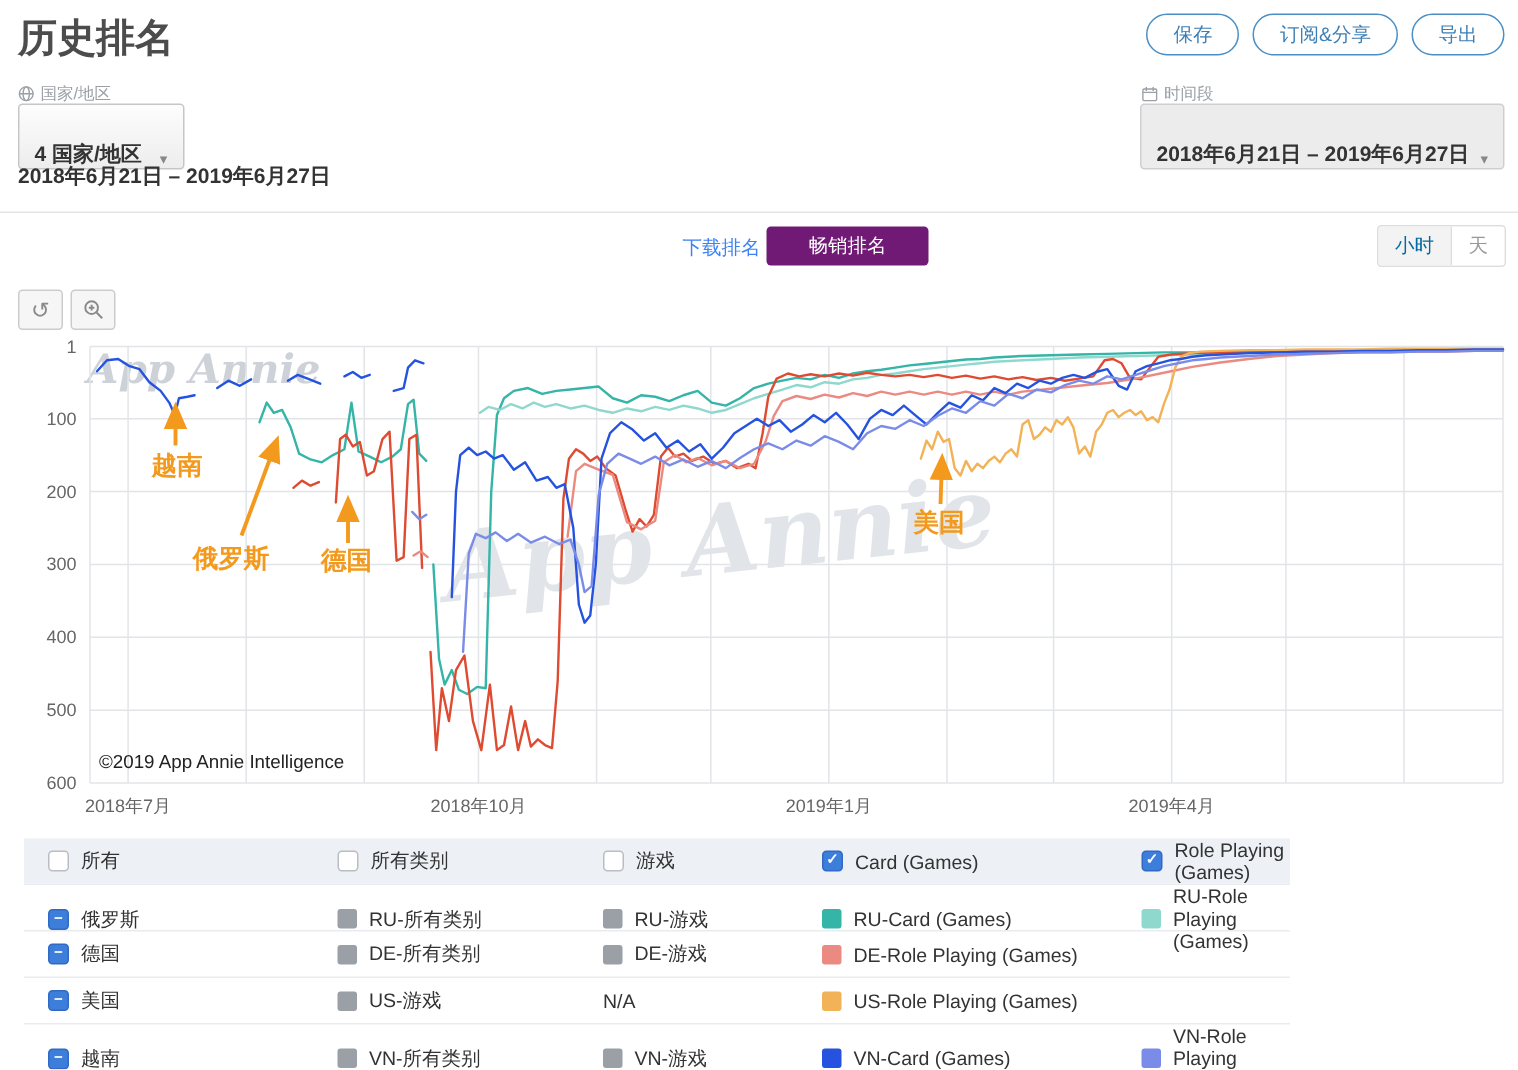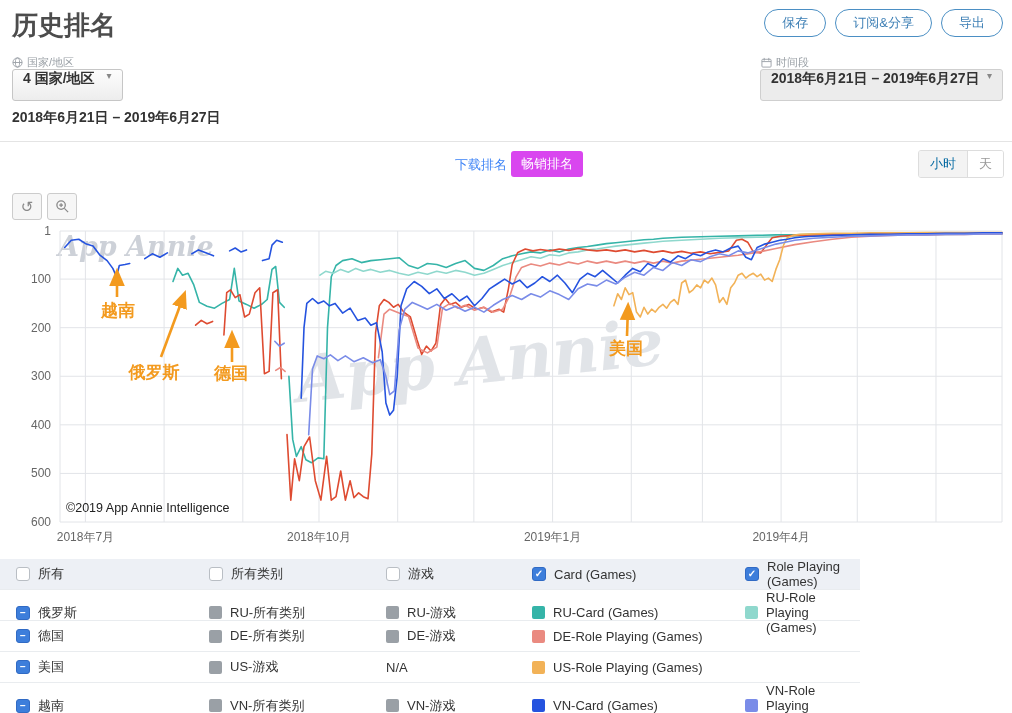--- a/index.html
+++ b/index.html
@@ -12,33 +12,33 @@
   .actions { position:absolute; top:9px; right:9px; display:flex; gap:9px; }
   .pill-btn { display:inline-flex; align-items:center; height:25px; padding:13px 17px;
               border:1px solid #4b8fc4; border-radius:14px; background:#fff;
               color:#3d7fb5; font-size:13px; cursor:pointer; white-space:nowrap; }
 
   
   .flabel { position:absolute; display:flex; align-items:center; gap:4px;
             font-size:11px; color:#9aa0a6; }
   .flabel.country { left:12px; top:55px; }
   .flabel.period  { left:761px; top:55px; }
-  .dropdown { position:absolute; display:flex; align-items:flex-start; height:32px;
+  .dropdown { position:absolute; display:flex; align-items:flex-end; height:44px;
               border:1px solid #c6c6c6; border-radius:3px; font-size:14px; font-weight:bold;
               color:#333; cursor:pointer; padding:0 10px; }
   .dd-country { left:12px; top:69px; gap:12px; background:linear-gradient(#fdfdfd,#ededed); }
   .dd-period  { left:760px; top:69px; width:243px; justify-content:space-between; background:#ececec; border-color:#cfcfcf; }
   .caret { font-size:10px; color:#888; font-weight:normal; }
   .date-line { position:absolute; left:12px; top:109px; font-size:14px; font-weight:bold; color:#333; }
   .divider { position:absolute; left:0; right:0; top:141px; border-top:1px solid #e4e4e4; }
 
   
   .tab-link { position:absolute; left:455px; top:156px; font-size:13px; color:#3b82f6; cursor:pointer; }
-  .tab-pill { position:absolute; left:511px; top:151px; background:#d946ef; color:#fff;
-              font-size:13px; padding:4px 10px; border-radius:3px; cursor:pointer; }
+  .tab-pill { position:absolute; left:511px; top:151px; background:#701a75; color:#fff;
+              font-size:13px; padding:4px 28px; border-radius:3px; cursor:pointer; }
   .granularity { position:absolute; right:8px; top:150px; display:flex; border:1px solid #ddd;
                  border-radius:3px; overflow:hidden; font-size:13px; }
   .granularity .seg { padding:4px 11px; cursor:pointer; }
   .seg-hour { background:#f3f3f3; color:#0369a1; }
   .seg-day  { background:#fff; color:#999; border-left:1px solid #ddd; }
 
   
   .tools { position:absolute; left:12px; top:193px; display:flex; gap:5px; z-index:3; }
   .tool { width:30px; height:27px; border:1px solid #ccc; background:#f6f6f6; border-radius:3px;
           display:flex; align-items:center; justify-content:center; color:#8a8a8a;
@@ -46,21 +46,21 @@
 
   
   .chart { position:absolute; left:0; top:185px; width:1012px; height:374px; }
   .chart svg { position:absolute; left:0; top:0; }
   .wm { position:absolute; font-family:"DejaVu Serif", serif; font-style:italic; font-weight:bold;
         color:#c5cad2; pointer-events:none; white-space:nowrap; }
   .wm-small { left:58px; top:46px; font-size:27px; opacity:.85; }
   .wm-big { left:295px; top:138px; font-size:64px; opacity:.5; transform:rotate(-6deg); }
 
   
-  .legend { position:absolute; left:0; top:559px; width:860px; }
+  .legend { position:absolute; left:0; top:559px; width:860px;padding-left:16px; }
   .lrow { display:grid; grid-template-columns:193px 177px 146px 213px 1fr; align-items:center;
           height:31px; padding-left:16px; font-size:13px; color:#333; border-top:1px solid #e9ecef; background:#fff; }
   .lrow.lhead { background:#edf0f5; height:30px; border-top:none; }
   .cell { display:flex; align-items:center; gap:8px; cursor:pointer; }
   .cb { width:14px; height:14px; border:1px solid #b9bec4; border-radius:3px; background:#fff;
         display:flex; align-items:center; justify-content:center; font-size:10px; line-height:1; color:#fff; flex:none; }
   .cb.on { background:#3d7edb; border-color:#306ac4; font-weight:bold; }
   .sw { width:13px; height:13px; border-radius:2px; flex:none; }
 </style>
 </head>

